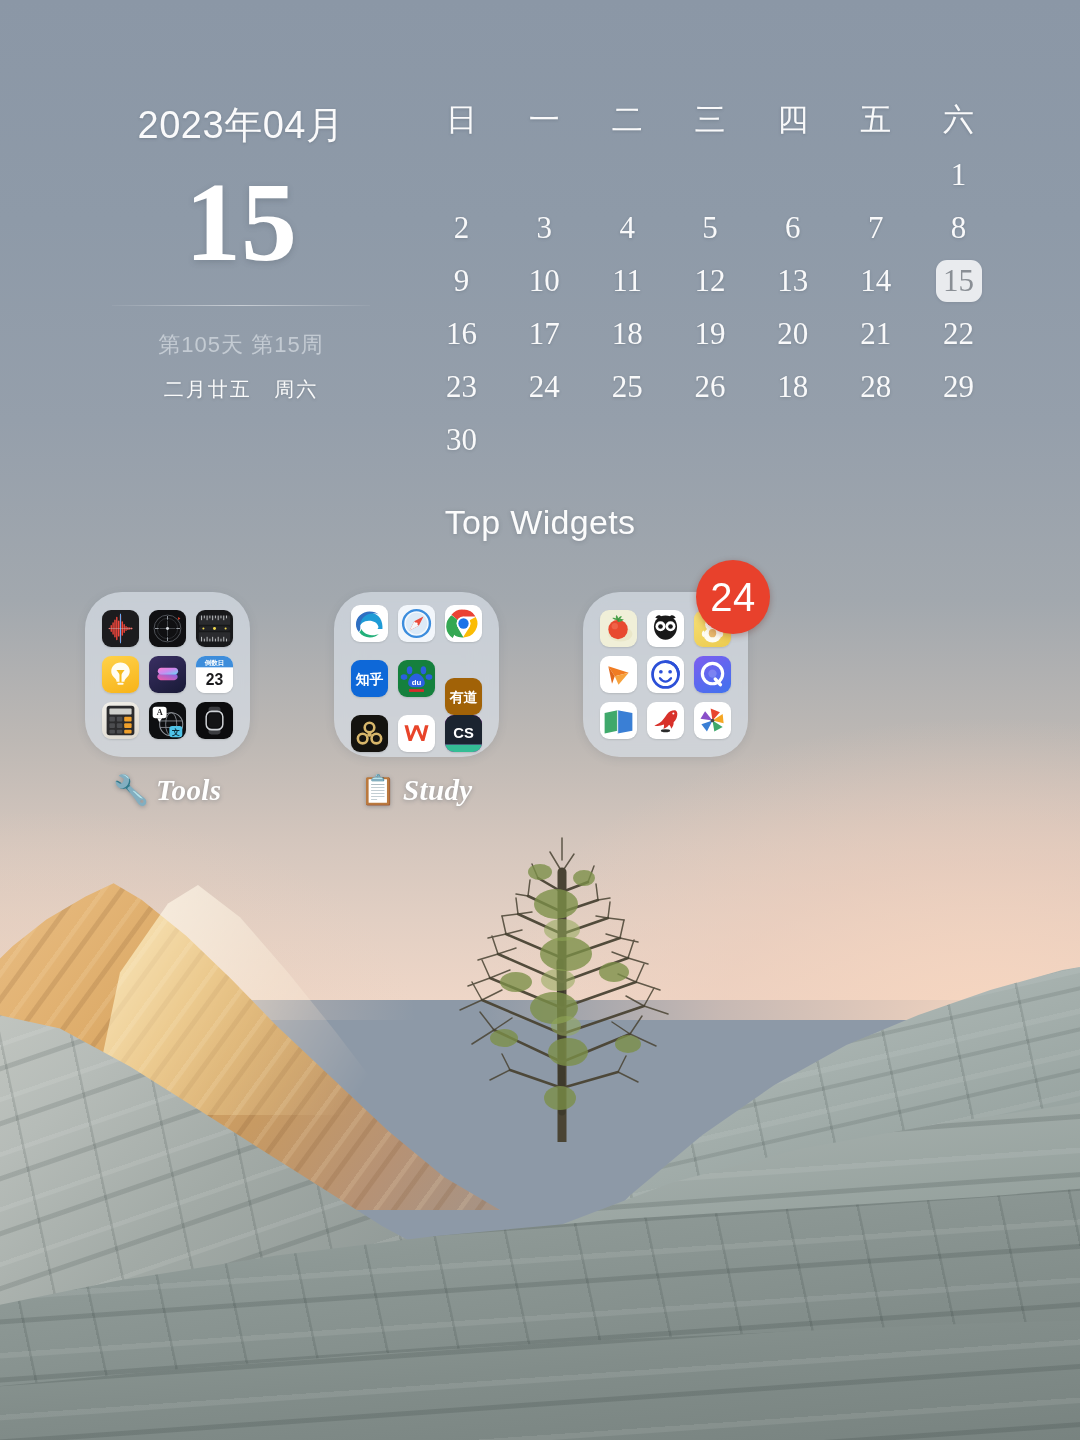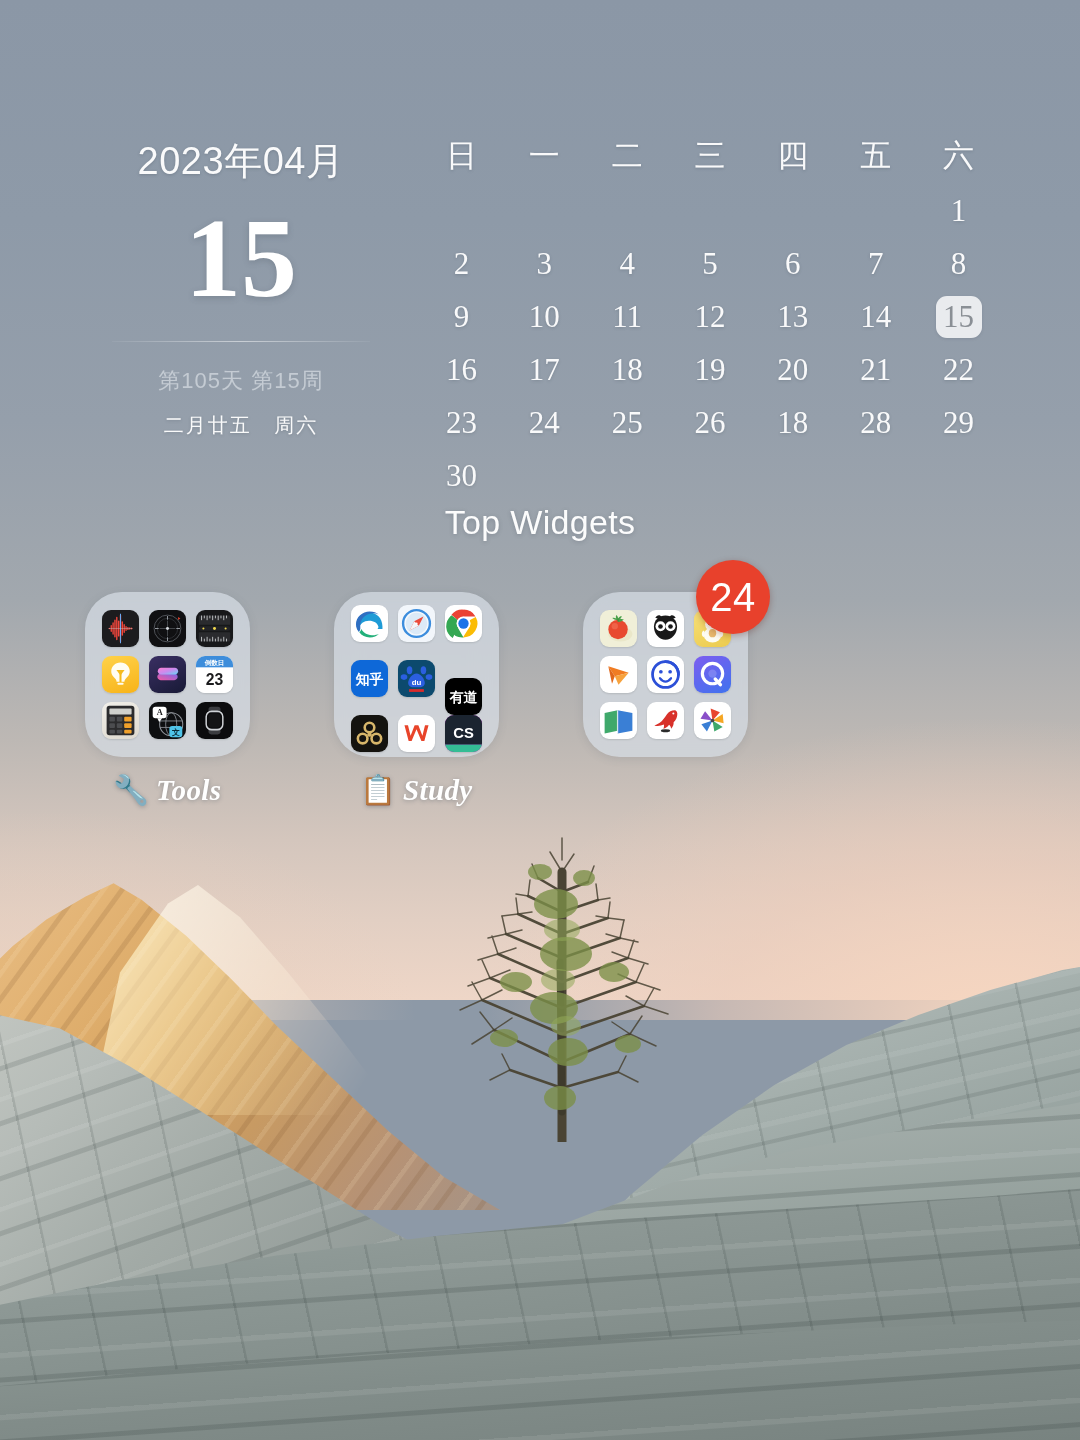--- a/index.html
+++ b/index.html
@@ -119,21 +119,20 @@
   }
 
   
   #tree { position:absolute; left:432px; top:812px; width:260px; height:330px; }
   #tree svg { width:100%; height:100%; display:block; }
 
   
   #calendar-widget {
     position:absolute; left:0; top:0; width:1080px; height:480px;
     color:#ffffff;
-    margin-top:36px;
   }
   .cal-left { position:absolute; left:112px; top:100px; width:258px; text-align:center; }
   .cal-month {
     font-size:38px; font-weight:400; letter-spacing:.5px;
     color:rgba(255,255,255,.96);
     text-shadow:0 1px 3px rgba(60,72,85,.28);
   }
   .cal-day-big {
     font-family:"Liberation Serif", serif;
     font-size:112px; line-height:1.02; font-weight:700;
@@ -232,22 +231,22 @@
   .ic-tips    { background:linear-gradient(160deg,#ffd24a,#f7b319); }
   .ic-short   { background:linear-gradient(150deg,#3a2f63,#181a36); }
   .ic-cal     { background:#ffffff; }
   .ic-calc    { background:linear-gradient(160deg,#f1efe9,#ded9cf); }
   .ic-trans   { background:#0e0f11; }
   .ic-watch   { background:#0c0c0e; }
   .ic-edge    { background:#ffffff; }
   .ic-safari  { background:#f2f6fb; }
   .ic-chrome  { background:#ffffff; }
   .ic-zhihu   { background:#0e68d8; }
-  .ic-baidu   { background:#0c4a6e; }
-  .ic-youdao  { background:#000000;margin-top:36px; }
+  .ic-baidu   { background:#15803d; }
+  .ic-youdao  { background:#a16207;margin-top:36px; }
   .ic-quark   { background:#14130f; }
   .ic-wps     { background:#ffffff; }
   .ic-cs      { background:#a21caf; }
   .ic-tomato  { background:#f0efd8; }
   .ic-owl     { background:#ffffff; }
   .ic-yellow  { background:linear-gradient(160deg,#f7e07a,#eccb4e); }
   .ic-origami { background:#ffffff; }
   .ic-smile   { background:#ffffff; }
   .ic-qcircle { background:linear-gradient(150deg,#7d5df0,#3f73ee); }
   .ic-book    { background:#ffffff; }

